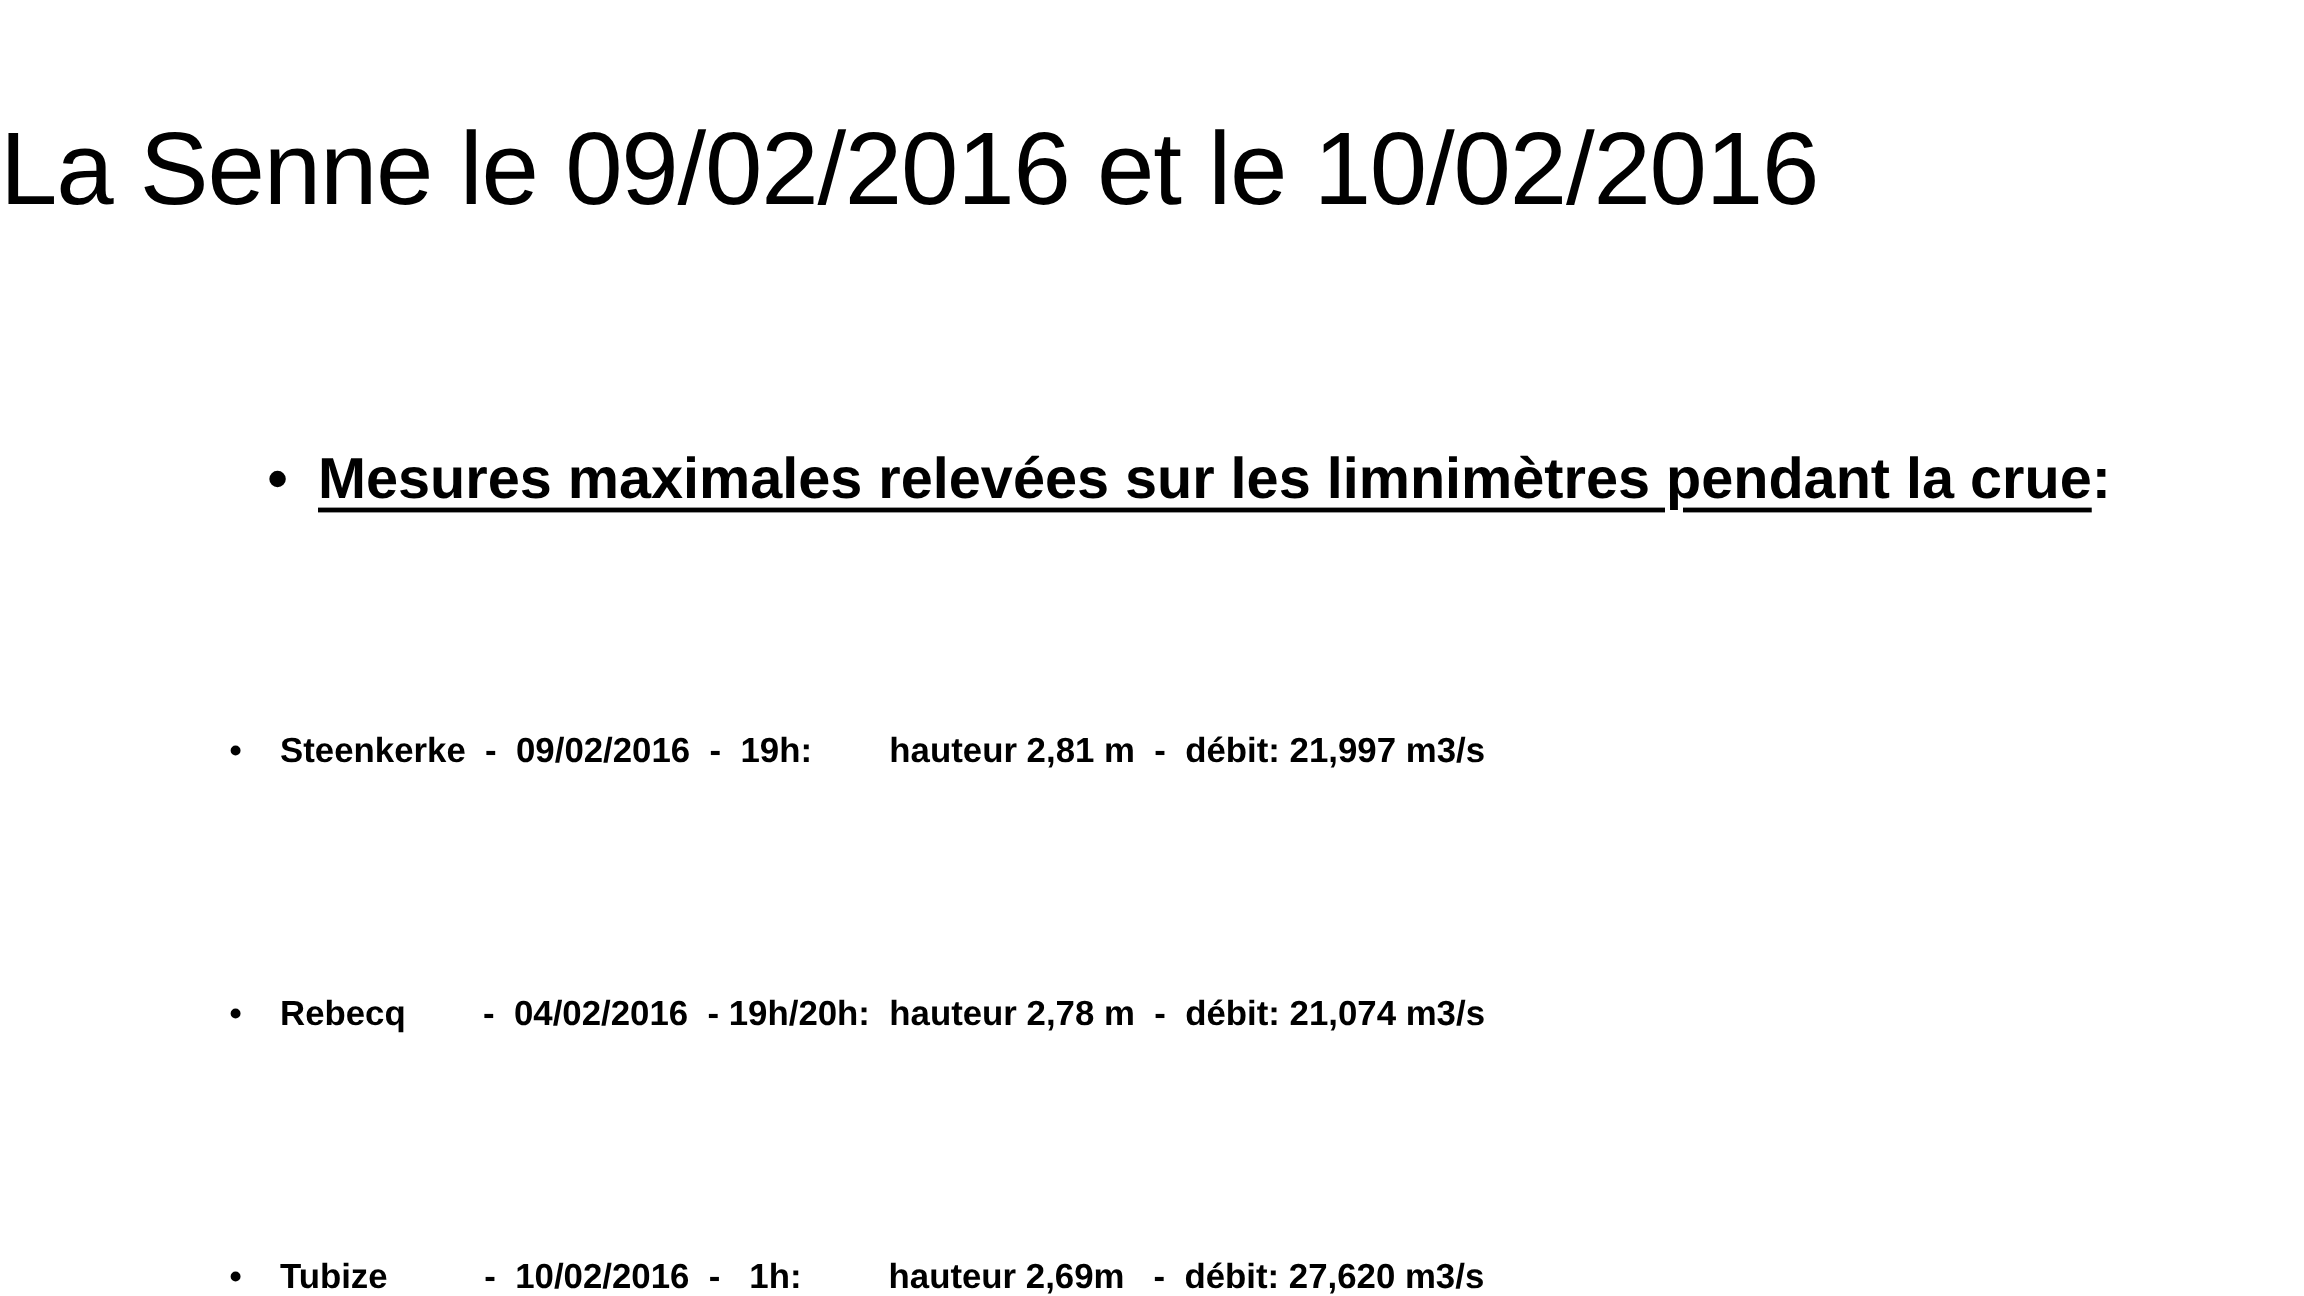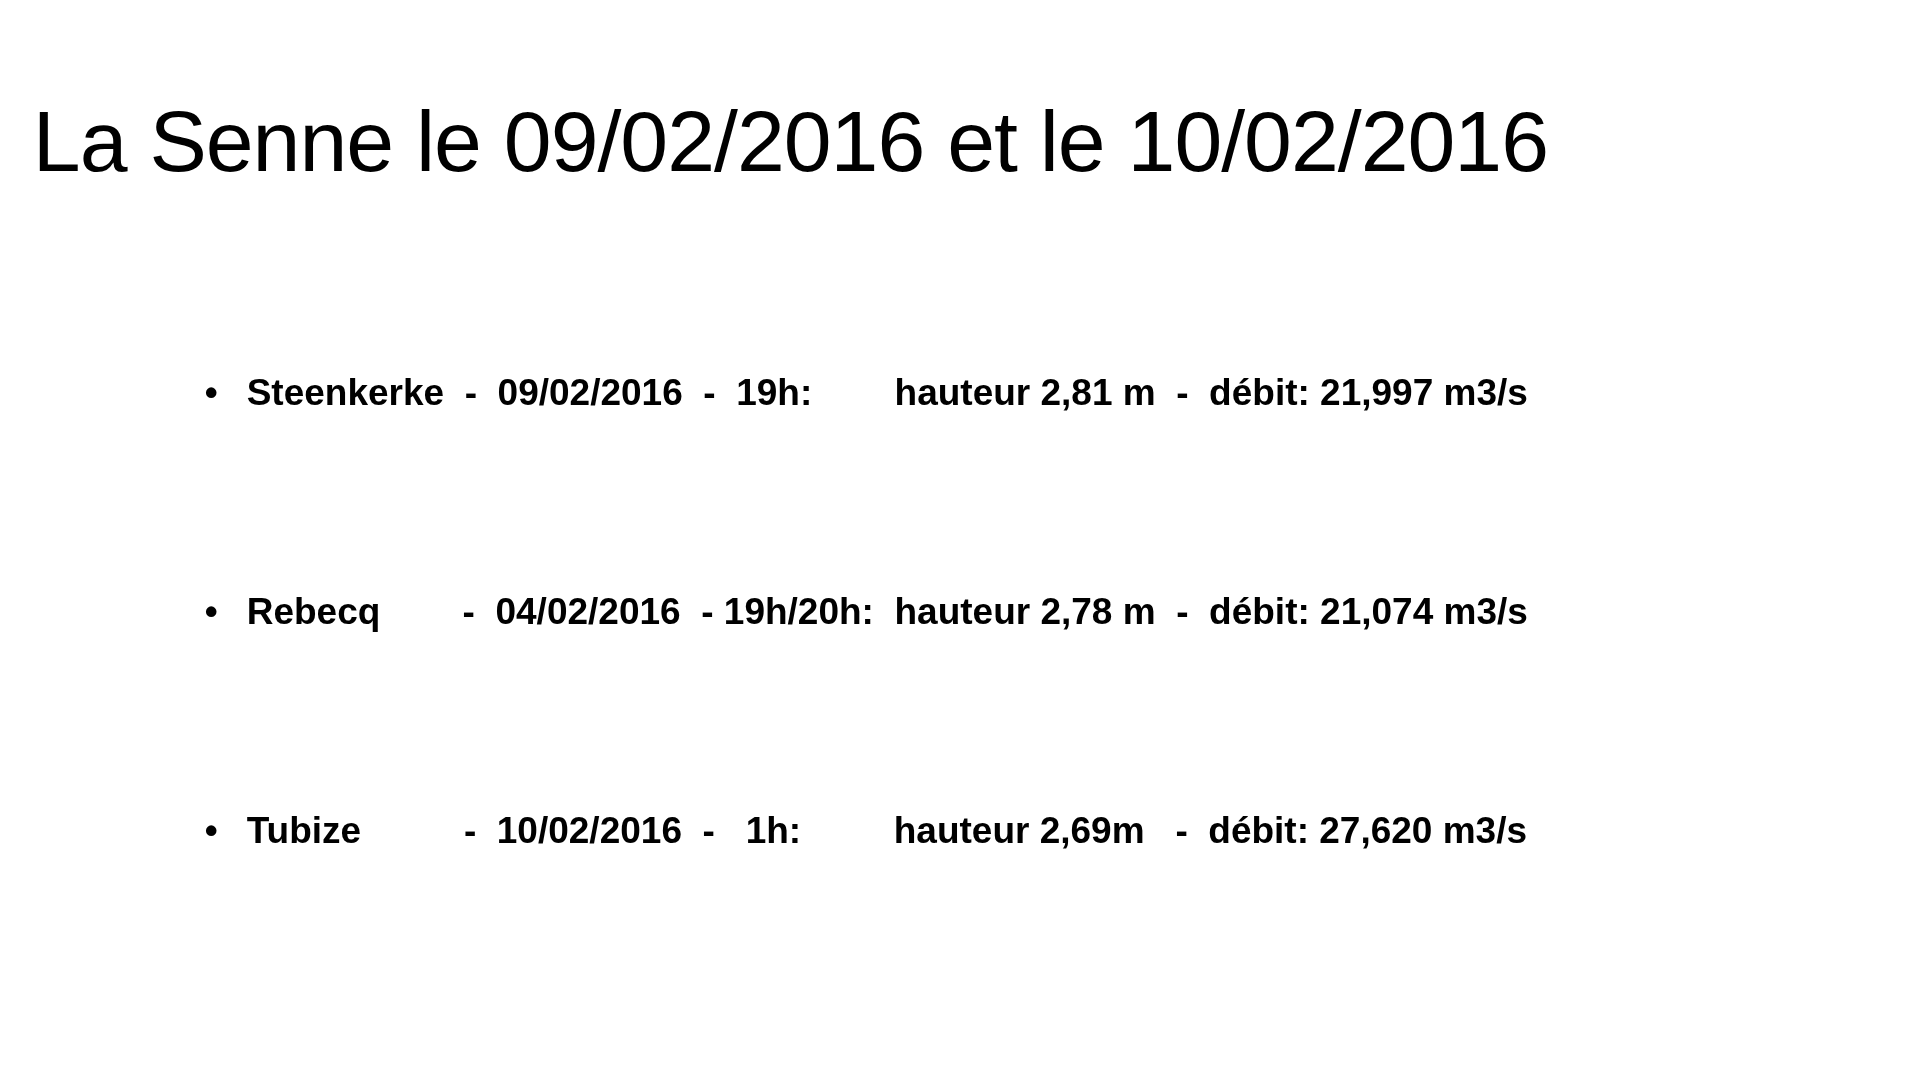--- a/index.html
+++ b/index.html
@@ -17,21 +17,21 @@
     width: 1920px;
     height: 1080px;
     background: #ffffff;
   }
   .slide-title {
     position: absolute;
     top: 92px;
     left: 0;
     width: 1548px;
     margin: 0;
-    text-align: right;
+    text-align: left;
     font-size: 86px;
     font-weight: 400;
     letter-spacing: -1px;
     white-space: nowrap;
     color: #000000;
   }
   .content {
     position: absolute;
     top: 283px;
     left: 143px;
@@ -40,21 +40,21 @@
   .row {
     white-space: pre;
     font-weight: 700;
     color: #000000;
   }
   .heading-row {
     font-size: 48px;
     line-height: 78px;
   }
   .data-row {
-    font-size: 37px;
+    font-size: 29px;
     line-height: 73px;
   }
   .bullet {
     display: inline-block;
     width: 42px;
     font-weight: 700;
   }
   .underlined {
     text-decoration: underline;
     text-decoration-thickness: 4px;
@@ -63,20 +63,23 @@
 </style>
 </head>
 <body>
 
 <div class="slide">
 
   <h1 class="slide-title">La Senne le 09/02/2016 et le 10/02/2016</h1>
 
   <div class="content">
 
+    <div class="row heading-row">
+      <span class="bullet">•</span><span><span class="underlined">Mesures maximales relevées sur les limnimètres pendant la crue</span><span>:</span></span>
+    </div>
 
     <div class="row data-row">
       <span class="bullet">•</span><span>Steenkerke  -  09/02/2016  -  19h:        hauteur 2,81 m  -  débit: 21,997 m3/s</span>
     </div>
 
     <div class="row data-row">
       <span class="bullet">•</span><span>Rebecq        -  04/02/2016  - 19h/20h:  hauteur 2,78 m  -  débit: 21,074 m3/s</span>
     </div>
 
     <div class="row data-row">

